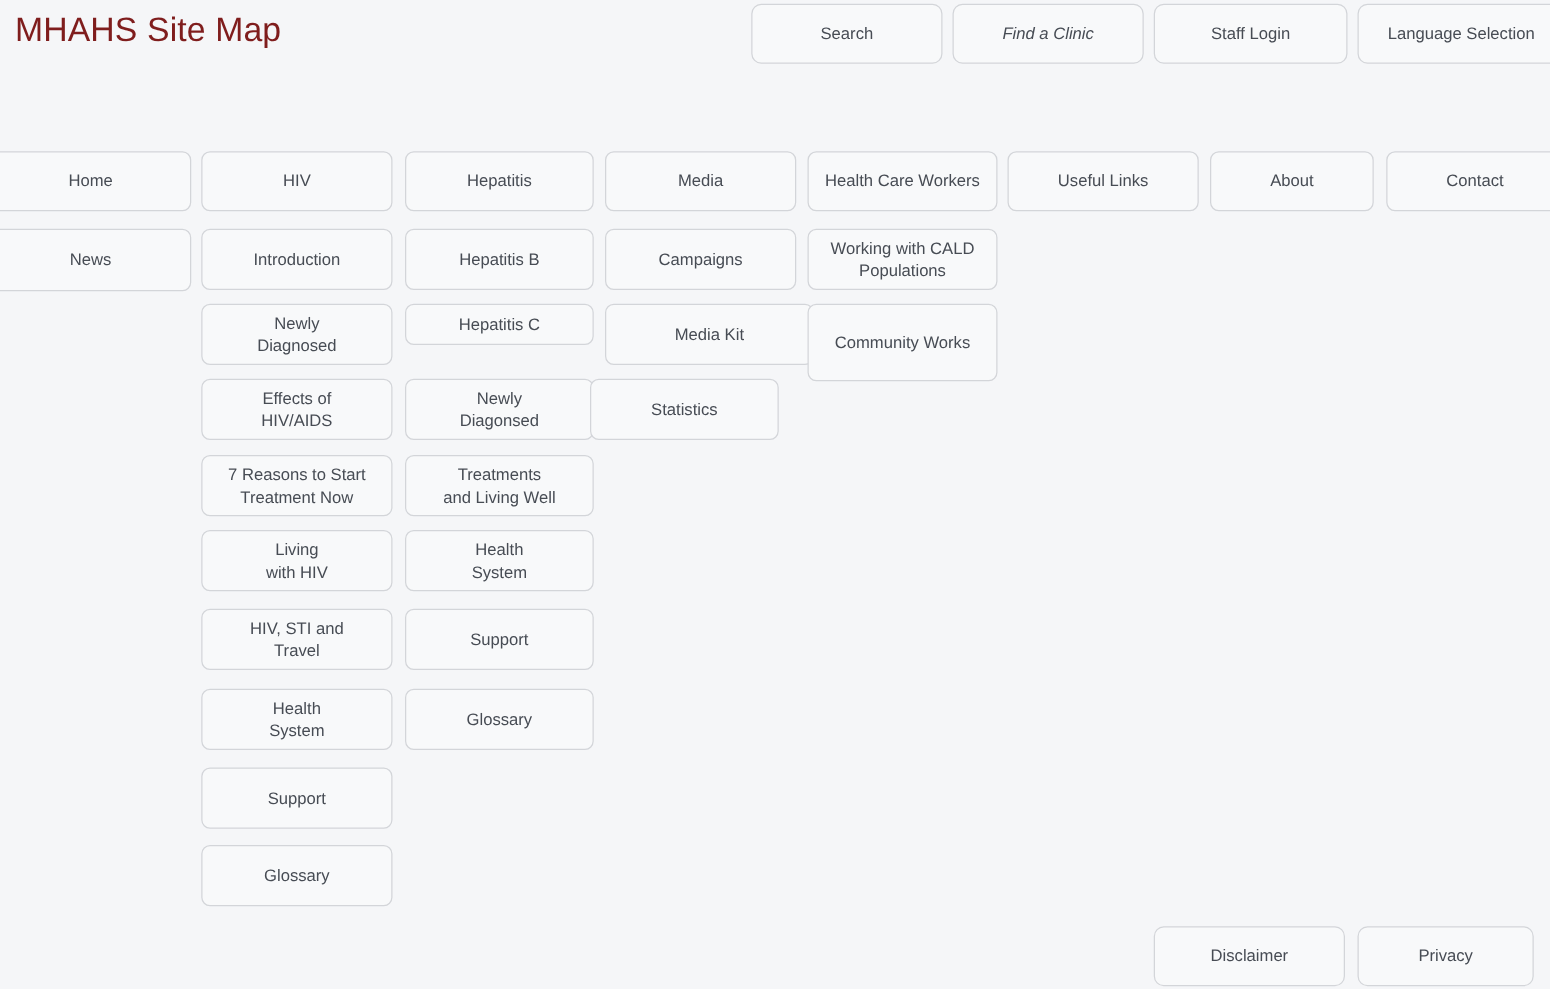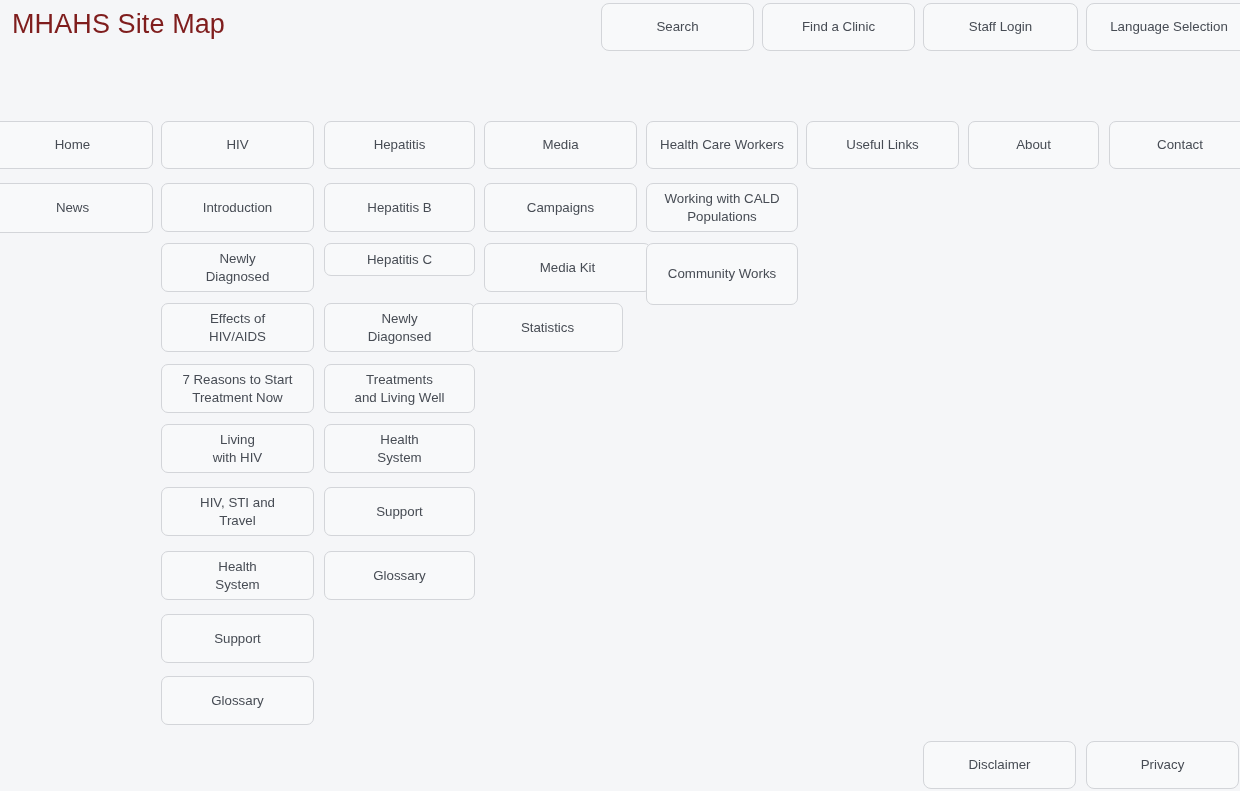--- a/index.html
+++ b/index.html
@@ -57,21 +57,21 @@
   .node.footer-node {
     border-radius: 8px;
   }
 </style>
 </head>
 <body>
 
 <div class="page-title">MHAHS Site Map</div>
 
 <div class="node util" style="left:601px; top:3px; width:153px; height:48px;">Search</div>
-<div class="node util" style="left:762px; top:3px; width:153px; height:48px;">Find a Clinic</div>
+<div class="node util" style="left:762px; top:3px; width:153px; height:48px;font-style:italic;">Find a Clinic</div>
 <div class="node util" style="left:923px; top:3px; width:155px; height:48px;">Staff Login</div>
 <div class="node util" style="left:1086px; top:3px; width:166px; height:48px;">Language Selection</div>
 
 <div class="node" style="left:-8px; top:121px; width:161px; height:48px;">Home</div>
 <div class="node" style="left:161px; top:121px; width:153px; height:48px;">HIV</div>
 <div class="node" style="left:324px; top:121px; width:151px; height:48px;">Hepatitis</div>
 <div class="node" style="left:484px; top:121px; width:153px; height:48px;">Media</div>
 <div class="node" style="left:646px; top:121px; width:152px; height:48px;">Health Care Workers</div>
 <div class="node" style="left:806px; top:121px; width:153px; height:48px;">Useful Links</div>
 <div class="node" style="left:968px; top:121px; width:131px; height:48px;">About</div>
@@ -108,13 +108,13 @@
 
 <div class="node" style="left:484px; top:183px; width:153px; height:49px;">Campaigns</div>
 <div class="node" style="left:484px; top:243px; width:167px; height:49px;">Media Kit</div>
 <div class="node" style="left:472px; top:303px; width:151px; height:49px;">Statistics</div>
 
 <div class="node" style="left:646px; top:183px; width:152px; height:49px;">Working with CALD
 Populations</div>
 <div class="node" style="left:646px; top:243px; width:152px; height:62px;">Community Works</div>
 
 <div class="node footer-node" style="left:923px; top:741px; width:153px; height:48px;">Disclaimer</div>
-<div class="node footer-node" style="left:1086px; top:741px; width:153px; height:48px;">Privacy</div>
+<div class="node footer-node" style="left:1086px; top:741px; width:141px; height:48px;">Privacy</div>
 
 </body></html>

